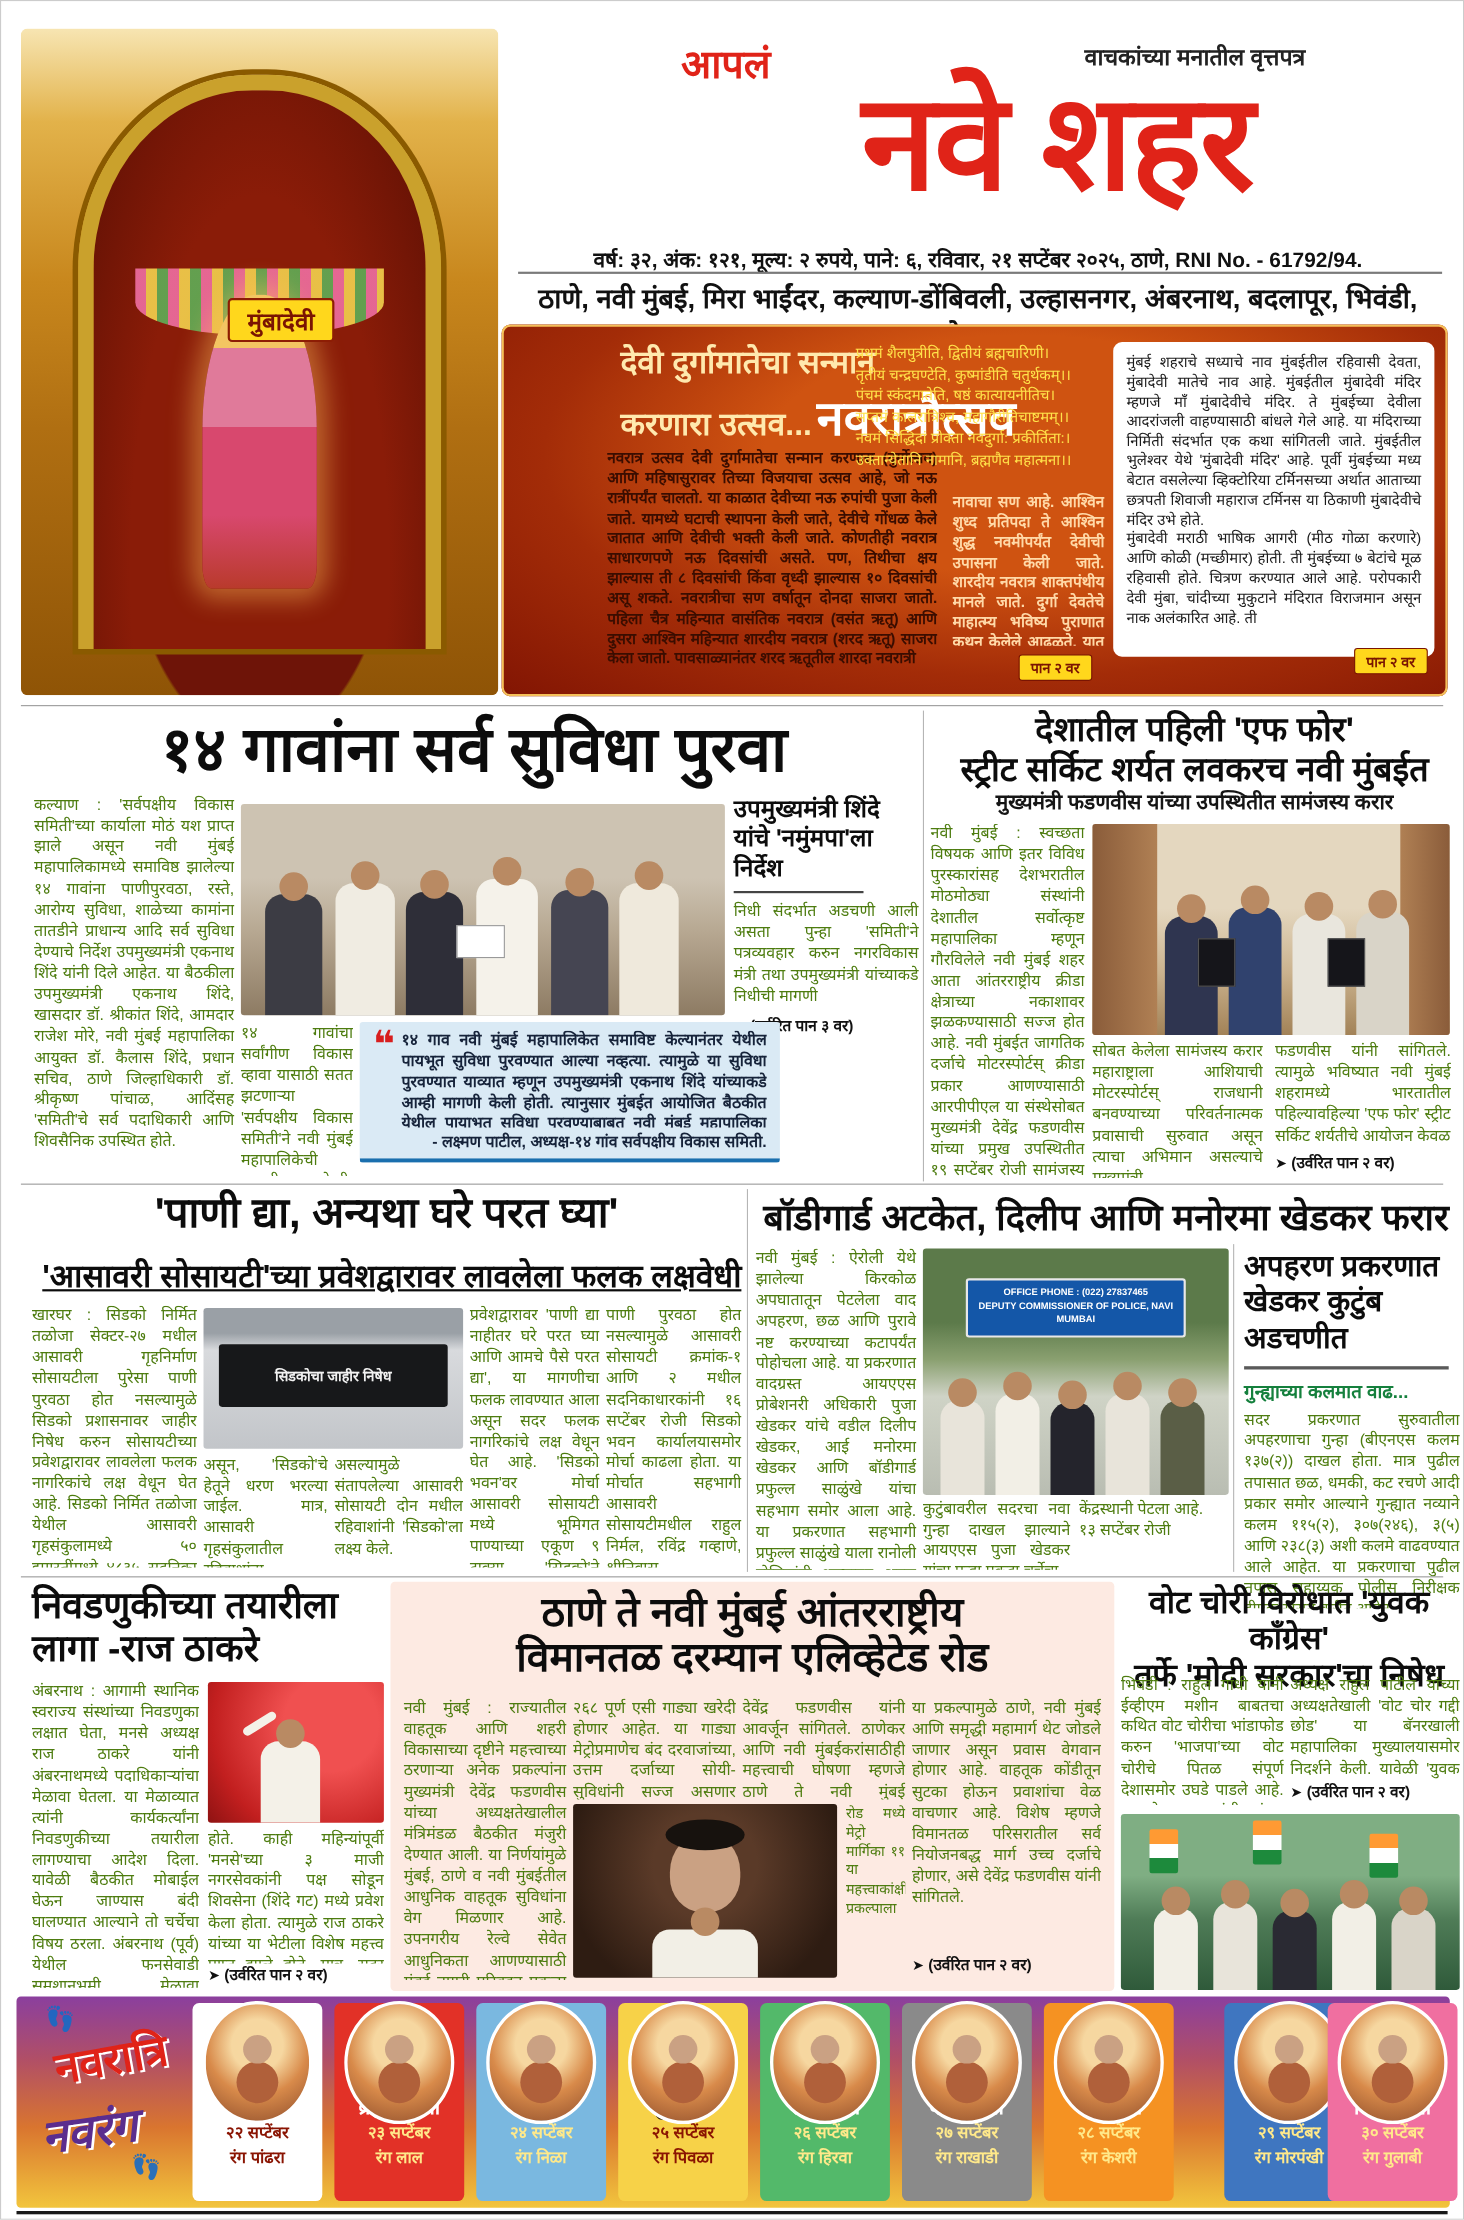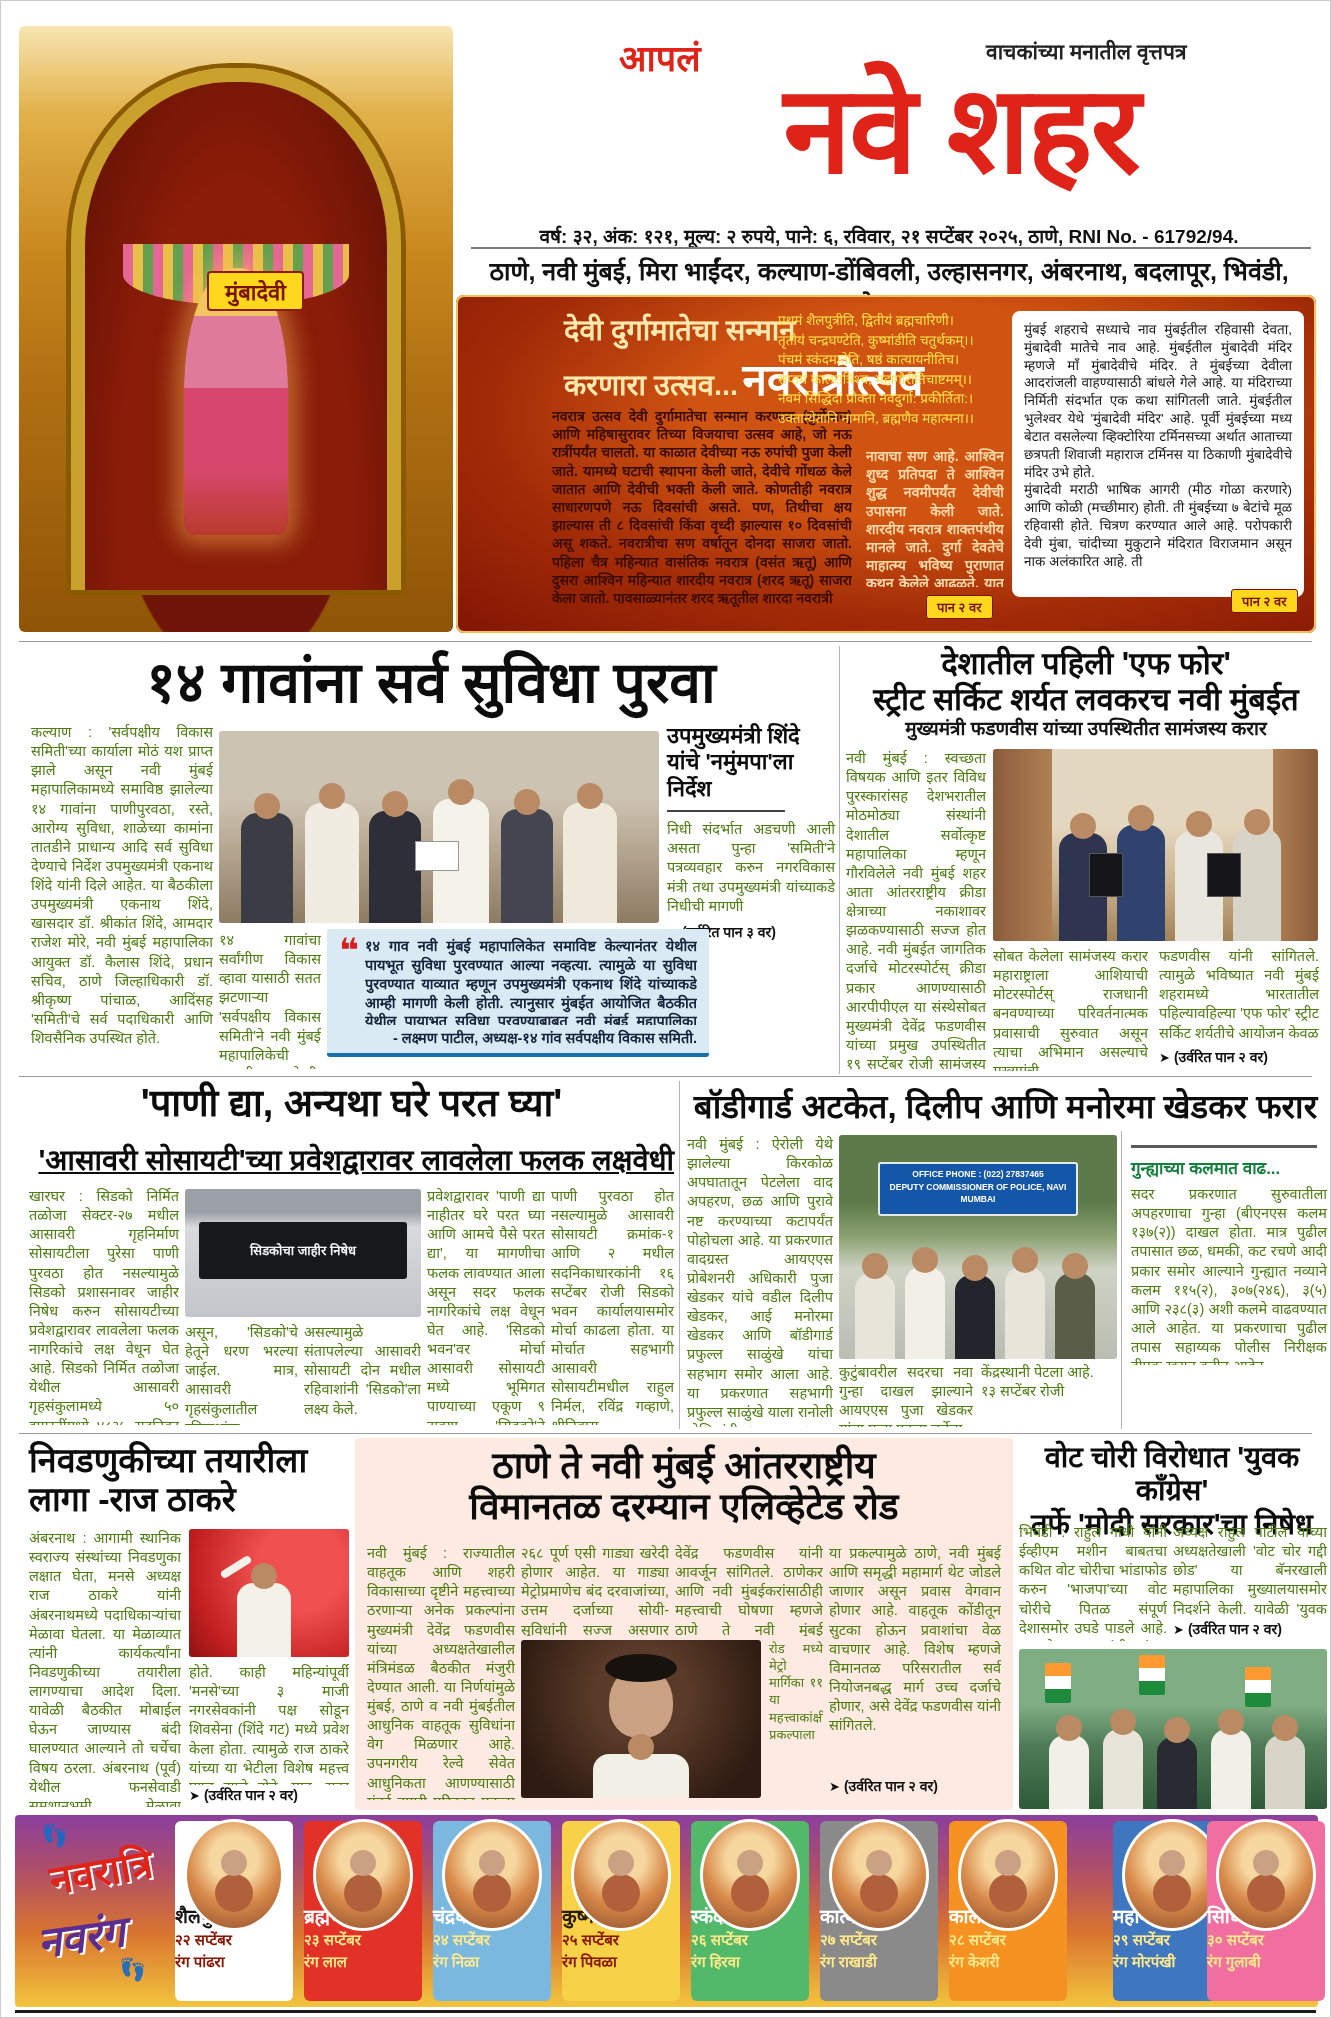--- a/index.html
+++ b/index.html
@@ -106,21 +106,21 @@
 
   
   .nav-banner{left:14px;top:1814px;width:1303px;height:192px;
      background:linear-gradient(180deg,#8b3f9e 0%,#b14f66 30%,#d9752f 62%,#f2c53d 100%);
      border-radius:4px;}
   .logo1{font-size:40px;font-weight:800;color:#e02318;transform:rotate(-10deg);
      text-shadow:2px 2px 0 #ffffff;}
   .logo2{font-size:42px;font-weight:800;color:#5b2d8e;font-style:italic;transform:rotate(-8deg);
      text-shadow:2px 2px 0 #ffffff;}
   .foot{font-size:22px;color:#ffffff;opacity:.9;}
-  .card{position:absolute;top:6px;width:118px;height:180px;border-radius:6px;text-align:left;
+  .card{position:absolute;top:6px;width:118px;height:180px;border-radius:6px;text-align:center;
      padding-top:84px;}
   .card .circle{position:absolute;left:50%;top:-2px;transform:translateX(-50%);
      width:100px;height:112px;border-radius:50%;border:3px solid #ffffff;
      background:radial-gradient(circle at 50% 35%, #f6d7a0 0 28%, #d88a4a 55%, #8a4a2a 100%);}
   .card .circle::after{content:"";position:absolute;left:50%;top:26%;transform:translateX(-50%);
      width:26px;height:26px;border-radius:50%;background:#caa183;box-shadow:0 30px 0 6px #b0603a;}
   .card .nm{font-size:19px;font-weight:800;line-height:1.25;}
   .card .dt,.card .rg{font-size:15px;font-weight:bold;line-height:1.45;}
   .c1{left:160px;background:#ffffff;color:#151515;}
   .c2{left:289px;background:#e23127;color:#ffffff;}
@@ -272,20 +272,21 @@
     <div class="person" style="left:166px;width:40px;height:92px;background:#e8e4da;"></div>
     <div class="person" style="left:216px;width:40px;height:86px;background:#5a5e46;"></div>
   </div>
   <div class="abs body-txt" style="left:838px;top:1362px;width:134px;height:64px;overflow:hidden;">कुटुंबावरील सदरचा नवा गुन्हा दाखल झाल्याने आयएएस पुजा खेडकर यांचा पुन्हा एकदा चर्चेचा</div>
   <div class="abs body-txt prewrap" style="left:980px;top:1362px;width:136px;height:64px;overflow:hidden;">केंद्रस्थानी पेटला आहे.
 १३ सप्टेंबर रोजी</div>
 
   <div class="vrule" style="left:1120px;top:1130px;height:298px;"></div>
 
   <div class="abs" style="left:1130px;top:1134px;width:196px;">
+    <div class="side-head">अपहरण प्रकरणात खेडकर कुटुंब अडचणीत</div>
     <div class="side-rule"></div>
     <div class="kicker-red">गुन्ह्याच्या कलमात वाढ...</div>
     <div class="body-txt" style="margin-top:6px;height:180px;overflow:hidden;">सदर प्रकरणात सुरुवातीला अपहरणाचा गुन्हा (बीएनएस कलम १३७(२)) दाखल होता. मात्र पुढील तपासात छळ, धमकी, कट रचणे आदी प्रकार समोर आल्याने गुन्ह्यात नव्याने कलम ११५(२), ३०७(२४६), ३(५) आणि २३८(३) अशी कलमे वाढवण्यात आले आहेत. या प्रकरणाचा पुढील तपास सहाय्यक पोलीस निरीक्षक दीपक खरात करीत आहेत.</div>
   </div>
 
   <div class="hrule" style="top:1432px;"></div>
 
   <div class="abs h5-head" style="left:28px;top:1440px;width:320px;">
     <div>निवडणुकीच्या तयारीला</div>
     <div>लागा -राज ठाकरे</div>

